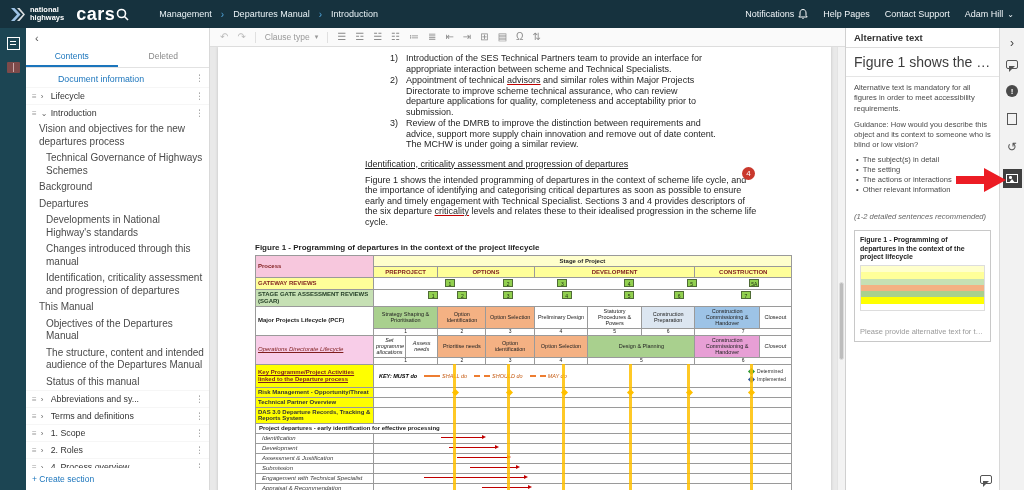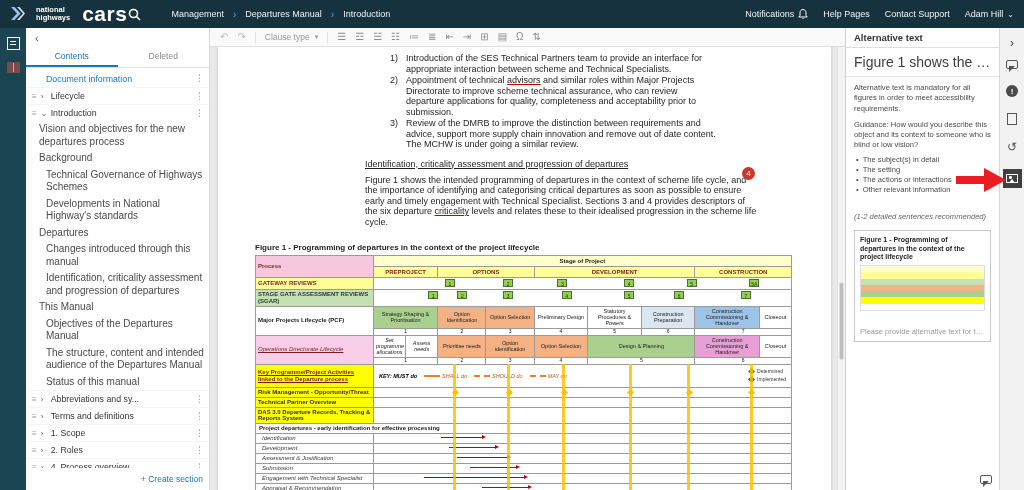--- a/index.html
+++ b/index.html
@@ -1,23 +1,23 @@
 <!DOCTYPE html>
 <html><head>
 <meta charset="utf-8">
 <style>
 *{margin:0;padding:0;box-sizing:border-box}
 html,body{width:1024px;height:490px;overflow:hidden;font-family:"Liberation Sans",sans-serif;background:#fff}
 .app{width:1024px;height:490px;display:flex;flex-direction:column;position:relative}
 
 
 .topbar{height:28px;background:#16323e;display:flex;align-items:center;color:#fff;padding:0 10px;flex-shrink:0}
-.brand{display:flex;align-items:flex-start;gap:11px}
+.brand{display:flex;align-items:center;gap:5px}
 .brand-text{font-size:7.5px;font-weight:bold;line-height:1.1;color:#fff}
-.cars{font-size:21px;font-weight:bold;letter-spacing:.5px;margin-left:12px;display:flex;align-items:center;gap:1px}
+.cars{font-size:18px;font-weight:bold;letter-spacing:.5px;margin-left:12px;display:flex;align-items:center;gap:1px}
 .breadcrumb{margin-left:30px;display:flex;gap:9px;font-size:9px;align-items:center}
 .bc-item{color:#eaf3f7;cursor:pointer}
 .bc-sep{color:#4fa3d8;font-size:10px}
 .topbar-right{margin-left:auto;display:flex;align-items:center;gap:15px;font-size:9px;color:#f0f5f8}
 .tb-group{display:flex;align-items:center;gap:4px}
 
 
 .shell{flex:1;display:flex;min-height:0}
 .leftstrip{width:26px;background:#1c4553;display:flex;flex-direction:column;align-items:center;padding-top:9px;gap:12px;flex-shrink:0}
 .doc-ic{width:13px;height:13px;border:1.4px solid #fff;position:relative}
@@ -35,27 +35,27 @@
 .search-btn{height:17px;background:#1467b3;color:#fff;border:none;border-radius:3px;font-size:8px;padding:0 9px;font-family:"Liberation Sans",sans-serif}
 .tabs{display:flex;border-bottom:1px solid #e2e2e2;flex-shrink:0}
 .tab{flex:1;text-align:center;font-size:8.5px;padding:4px 0;color:#888;cursor:pointer}
 .tab.active{color:#1b75bc;border-bottom:2px solid #1b75bc}
 .tree{flex:1;overflow:hidden;padding-top:3px}
 .tree-row{display:flex;align-items:flex-start;padding:3px 5px 3px 6px;font-size:8.8px;color:#333;border-top:1px solid #f6f6f6}
 .tree-row.top{align-items:center}
 .tree-row.child{border-top:none;padding-top:2px;padding-bottom:2px;font-size:10px;color:#4a4a4a;line-height:1.25}
 .lvl1{padding-left:13px}
 .lvl2{padding-left:20px}
-.tree-link{padding-left:20px;border-top:none}
+.tree-link{padding-left:32px;border-top:none}
 .tree-link .tree-label{color:#1b75bc}
 .handle{color:#9a9a9a;font-size:8px;margin-right:4px}
 .chev{color:#666;font-size:8px;margin-right:4px;width:6px;display:inline-block}
 .tree-label{flex:1;overflow:hidden}
 .kebab{color:#8a8a8a;margin-left:4px;font-size:9px;line-height:1}
-.create-section{padding:6px;text-align:right;color:#1b75bc;font-size:8.5px;flex-shrink:0;cursor:pointer}
+.create-section{padding:6px;text-align:left;color:#1b75bc;font-size:8.5px;flex-shrink:0;cursor:pointer}
 
 
 .main{flex:1;background:#e9e9e9;display:flex;flex-direction:column;position:relative;min-width:0}
 .toolbar{height:19px;background:#fafafa;border-bottom:1px solid #ddd;display:flex;align-items:center;padding:0 10px;gap:9px;color:#8b8b8b;flex-shrink:0}
 .tb-icon{font-size:10px;line-height:1;cursor:pointer}
 .tb-icon.dim{color:#bcbcbc}
 .clause{display:flex;align-items:center;gap:5px;font-size:8.5px;color:#999;cursor:pointer}
 .vsep{width:1px;height:11px;background:#e0e0e0}
 .canvas{flex:1;overflow:hidden;padding:0 14px 0 8px;position:relative}
 .page{background:#fff;min-height:640px;box-shadow:0 0 3px rgba(0,0,0,.18);position:relative;padding-top:6px}
@@ -213,31 +213,31 @@
           </div>
           <div class="tree-row top">
             <span class="handle">≡</span>
             <span class="chev">⌄</span>
             <span class="tree-label">Introduction</span>
             <span class="kebab">⋮</span>
           </div>
           <div class="tree-row child lvl1">
             <span class="tree-label">Vision and objectives for the new departures process</span>
           </div>
+          <div class="tree-row child lvl2">
+            <span class="tree-label">Technical Governance of Highways Schemes</span>
+          </div>
           <div class="tree-row child lvl1">
             <span class="tree-label">Background</span>
           </div>
-          <div class="tree-row child lvl2">
-            <span class="tree-label">Technical Governance of Highways Schemes</span>
-          </div>
-          <div class="tree-row child lvl2">
-            <span class="tree-label">Developments in National Highway's standards</span>
-          </div>
           <div class="tree-row child lvl1">
             <span class="tree-label">Departures</span>
+          </div>
+          <div class="tree-row child lvl2">
+            <span class="tree-label">Developments in National Highway's standards</span>
           </div>
           <div class="tree-row child lvl2">
             <span class="tree-label">Changes introduced through this manual</span>
           </div>
           <div class="tree-row child lvl2">
             <span class="tree-label">Identification, criticality assessment and progression of departures</span>
           </div>
           <div class="tree-row child lvl1">
             <span class="tree-label">This Manual</span>
           </div>

